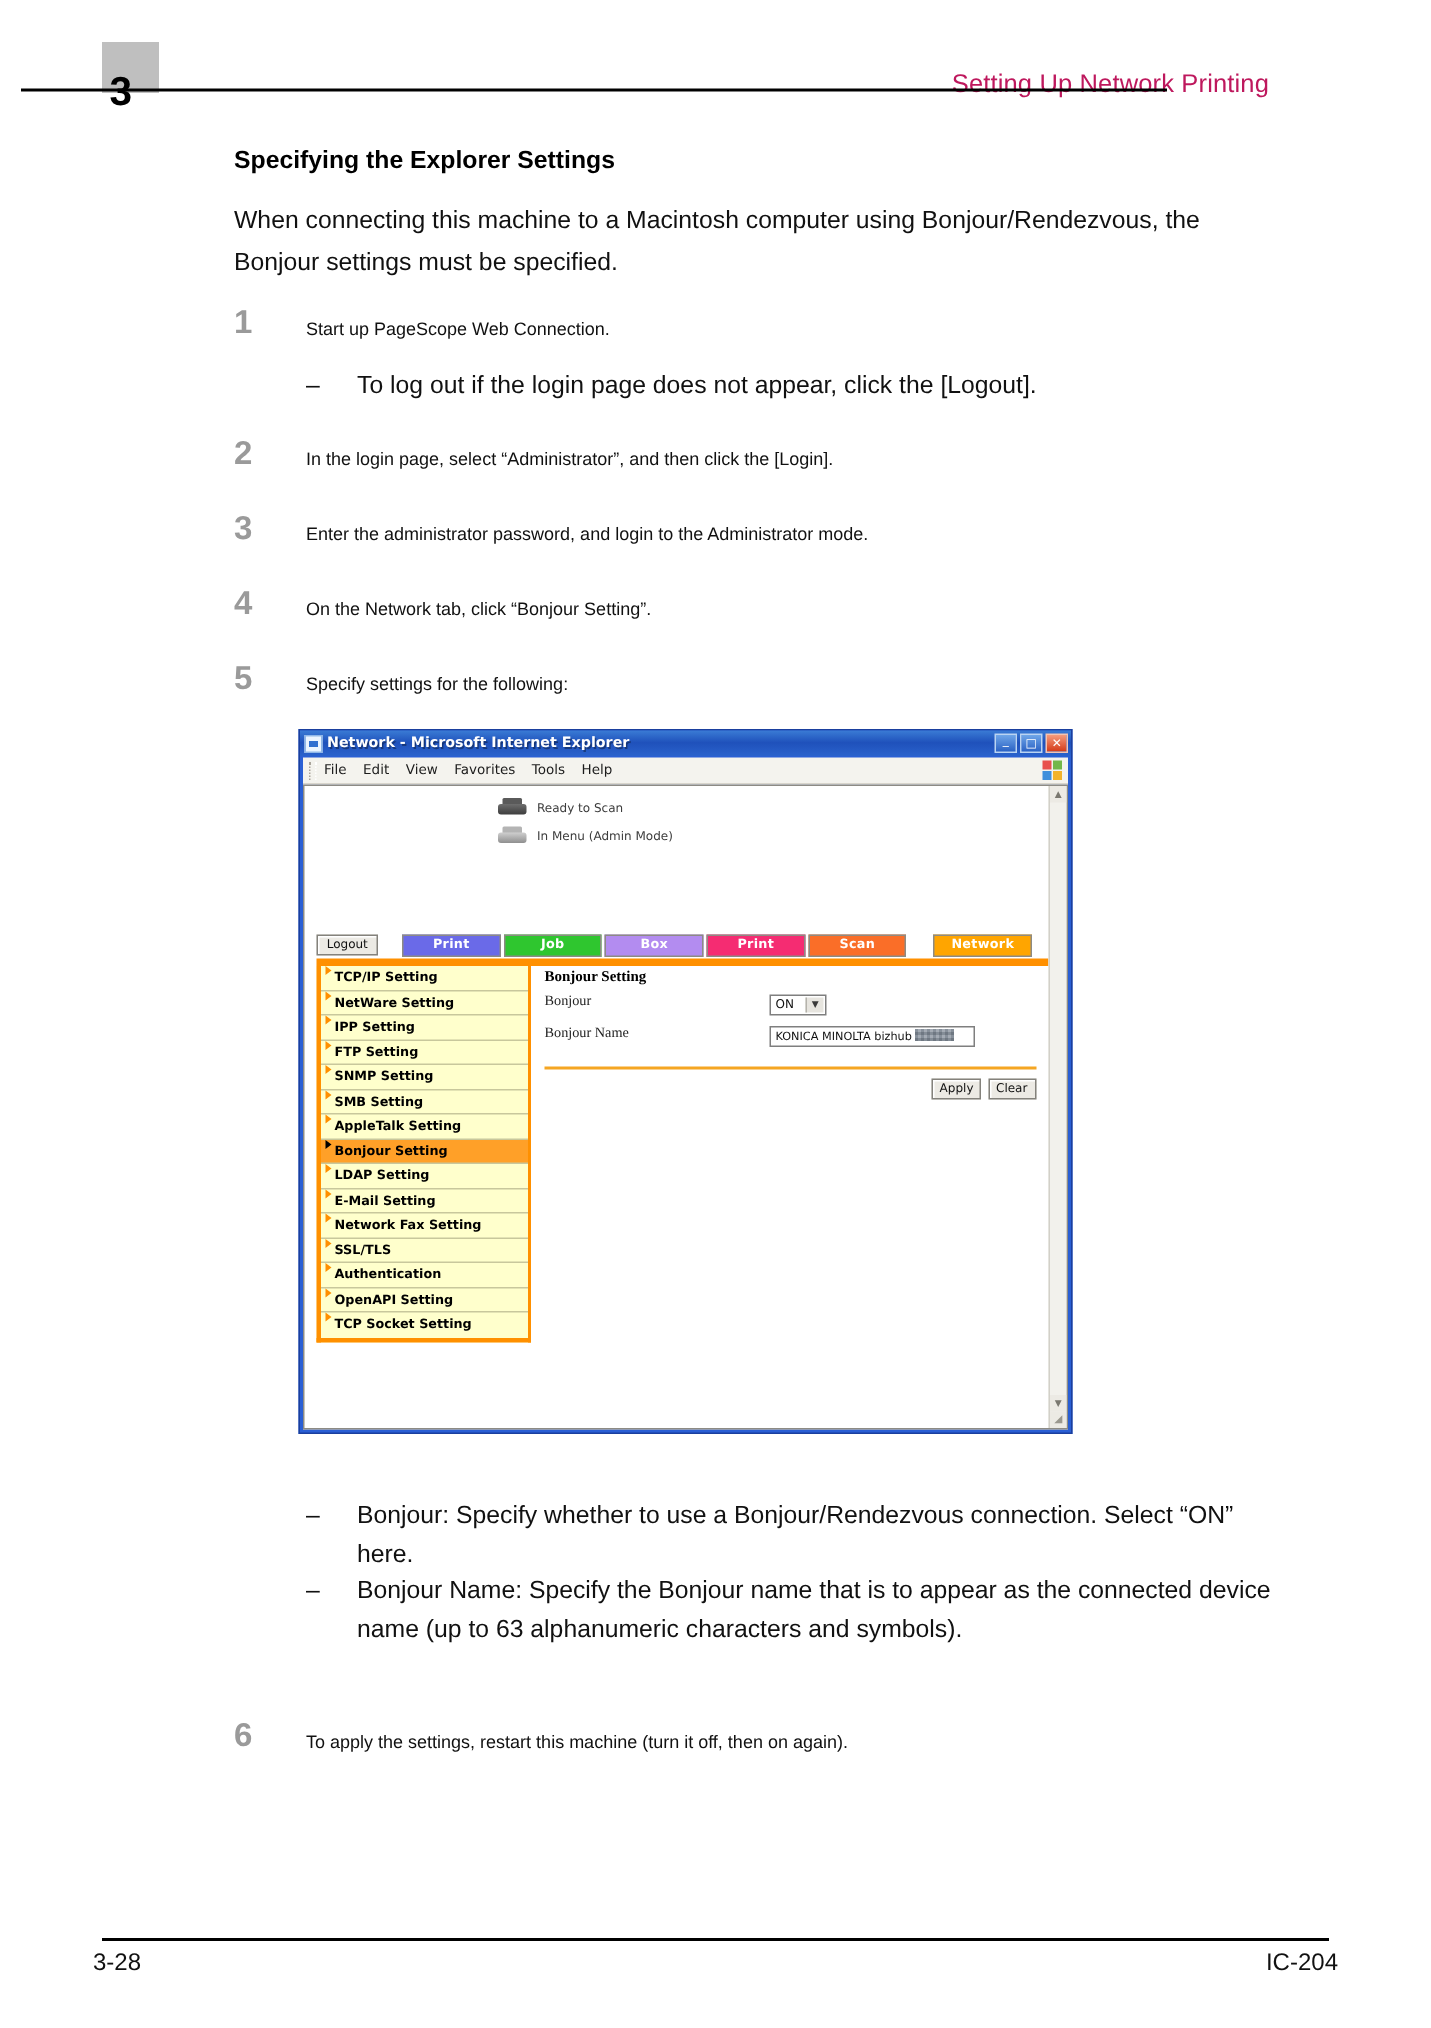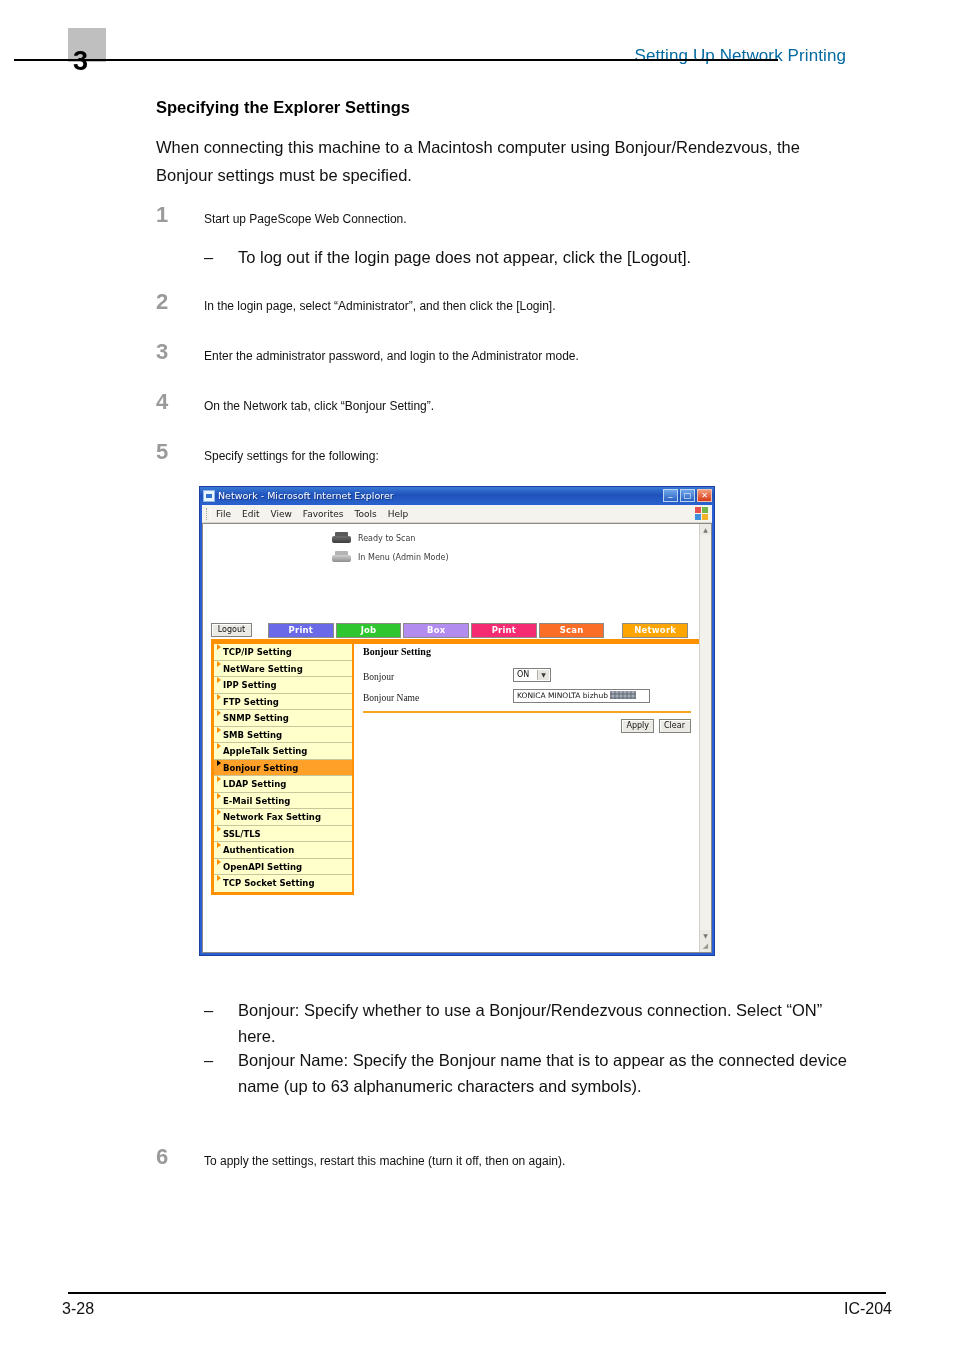--- a/index.html
+++ b/index.html
@@ -39,21 +39,21 @@
     font-size: 27px;
     font-weight: bold;
     line-height: 1;
     color: #000;
   }
   .header-title {
     position: absolute;
     right: 0;
     top: 18px;
     font-size: 17px;
-    color: #0369a1;
+    color: #be185d;
     letter-spacing: 0.1px;
   }
   .header-rule {
     position: absolute;
     left: 14px;
     top: 59px;
     width: 764px;
     height: 2px;
     background: #000;
   }
@@ -158,21 +158,21 @@
   .tb-icon::after {
     content: "";
     position: absolute;
     left: 2px; top: 3px;
     width: 6px; height: 4px;
     background: #2f6fd0;
   }
   .tb-title {
     color: #ffffff;
     font-size: 9.5px;
-    font-weight: normal;
+    font-weight: bold;
     white-space: nowrap;
     text-shadow: 1px 1px 0 rgba(0,0,0,0.35);
   }
   .tb-buttons {
     position: absolute;
     right: 2px;
     top: 2px;
     display: flex;
     gap: 2px;
   }
@@ -423,21 +423,21 @@
   }
   .panel-title {
     font-family: "Liberation Serif", serif;
     font-size: 10px;
     font-weight: bold;
     color: #000;
     margin-bottom: 6px;
   }
   .field-row {
     display: flex;
-    align-items: flex-end;
+    align-items: flex-start;
     height: 19px;
     margin-bottom: 2px;
   }
   .field-label {
     width: 150px;
     font-family: "Liberation Serif", serif;
     font-size: 9.5px;
     color: #222;
     flex: none;
   }

